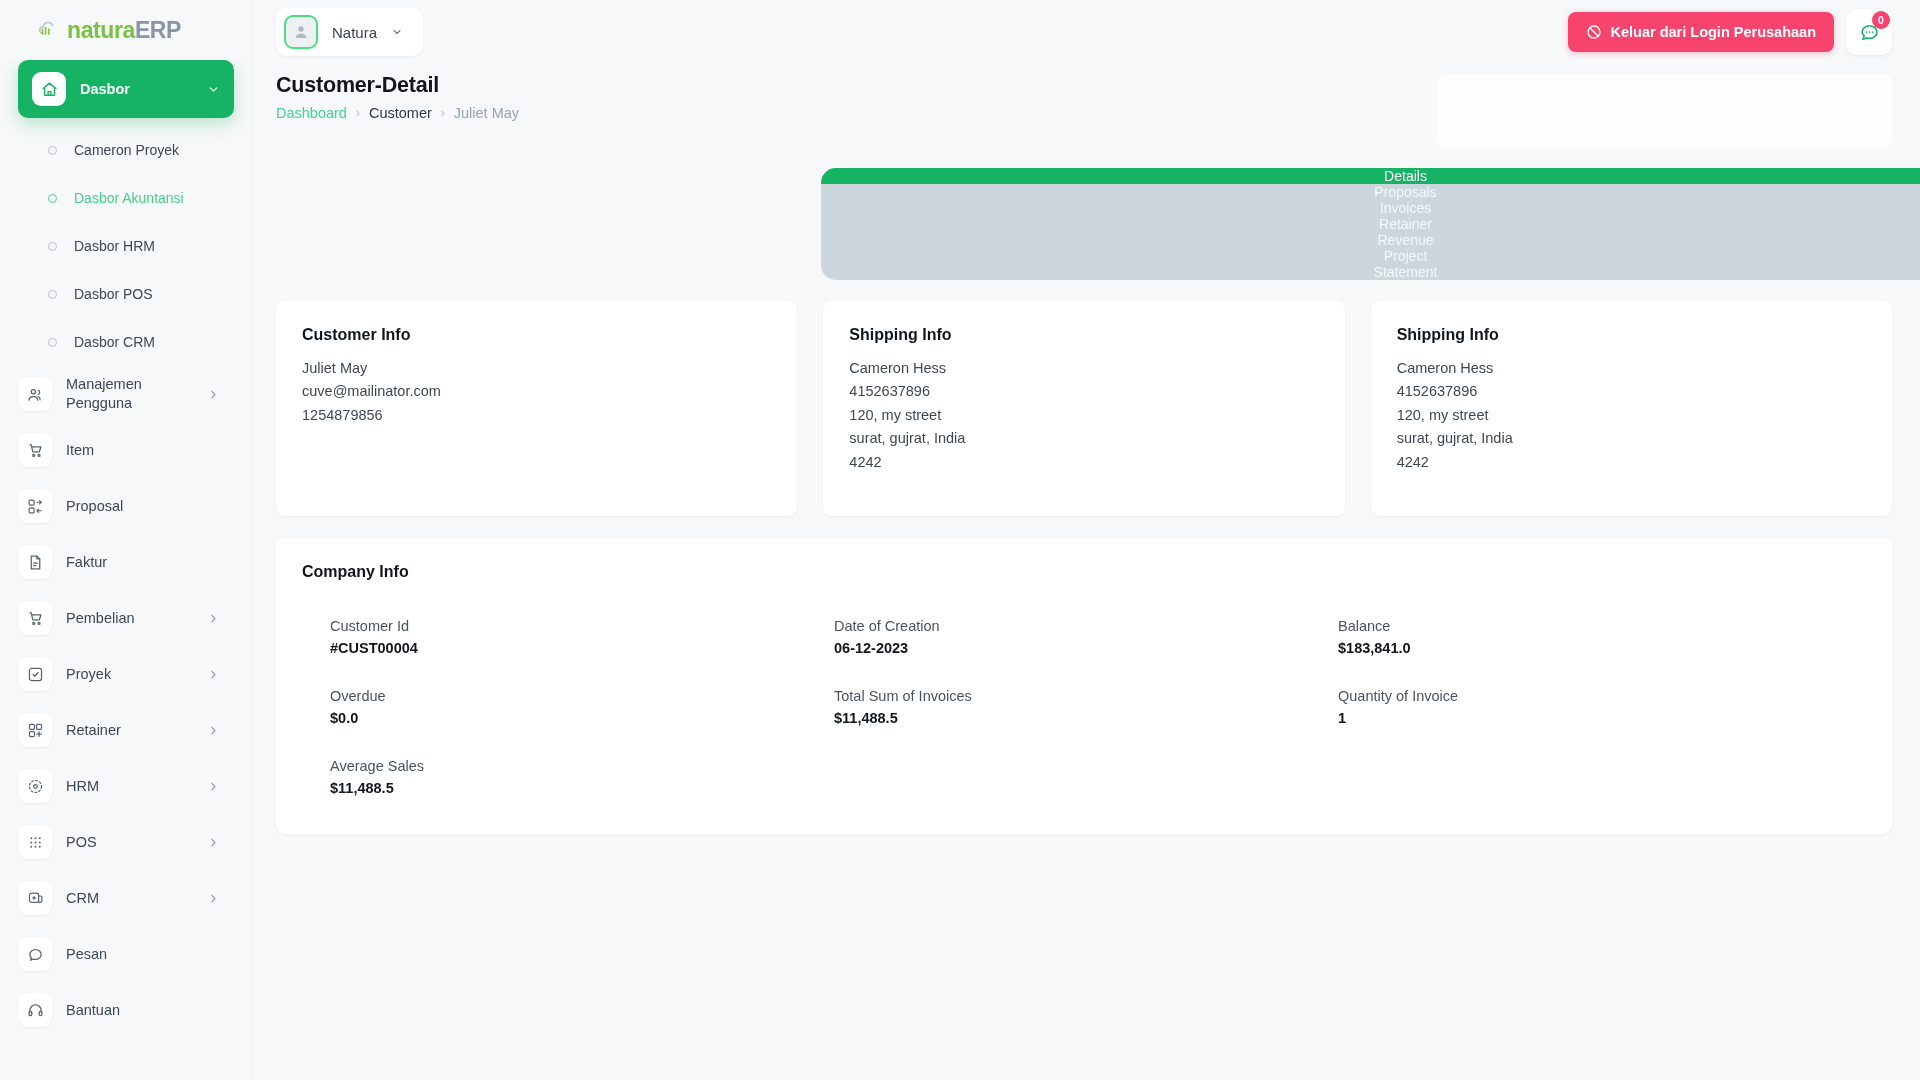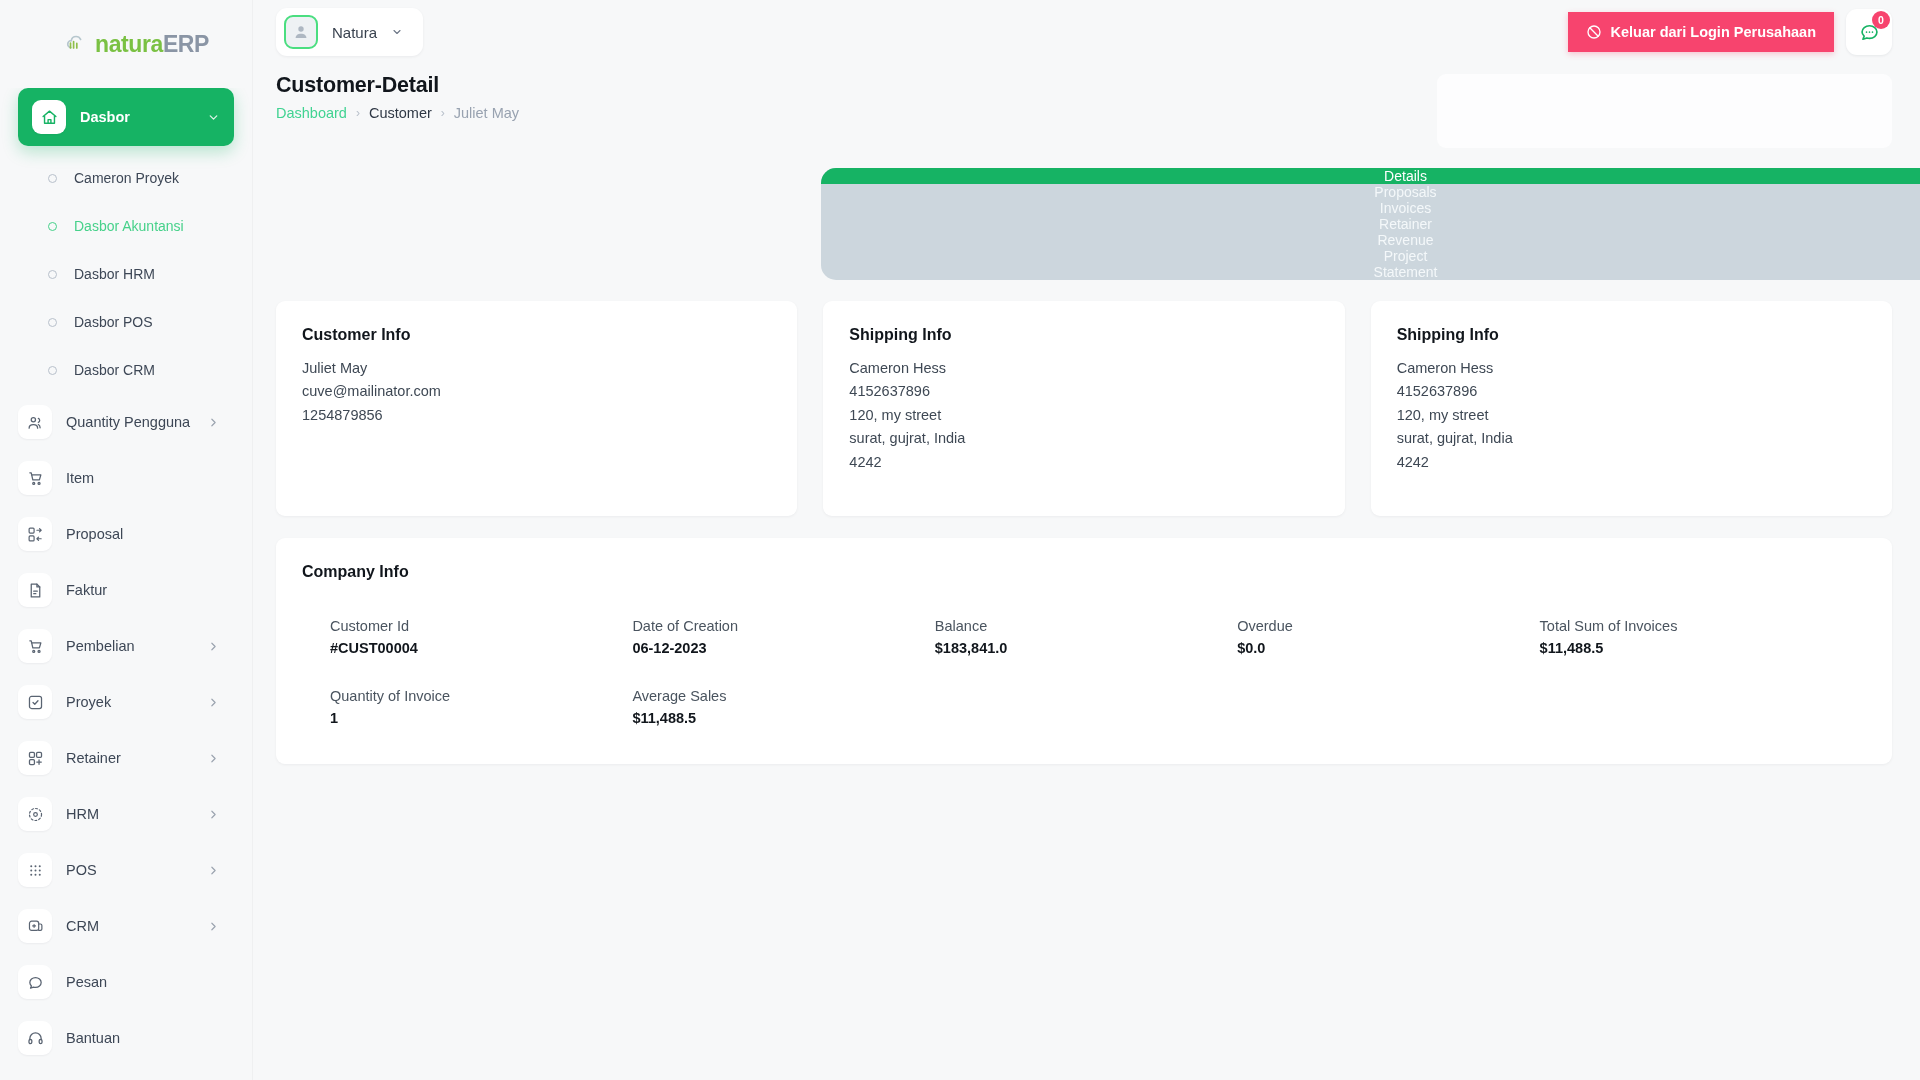--- a/index.html
+++ b/index.html
@@ -13,22 +13,22 @@
 
   
   .sidebar {
     width: 252px; height: 1080px; flex: 0 0 252px;
     background: #f7f8f9;
     display: flex; flex-direction: column;
     position: relative; z-index: 5;
     box-shadow: 1px 0 0 rgba(0,0,0,0.03);
   }
   .brand {
-    height: 88px; display: flex; align-items: center;
-    padding-left: 64px;
+    height: 60px; display: flex; align-items: center;
+    padding-left: 36px;
   }
   .brand-logo { display: flex; align-items: center; gap: 5px; }
   .brand-mark { width: 26px; height: 20px; position: relative; }
   .brand-text { font-size: 23px; font-weight: 700; letter-spacing: -0.4px; }
   .brand-natura { color: #7ac143; }
   .brand-erp { color: #8a95a5; }
 
   .nav { flex: 1; overflow: hidden; padding: 0 18px; }
 
   .nav-main {
@@ -92,21 +92,21 @@
   }
   .avatar svg { width: 18px; height: 18px; fill: #aeb7c2; }
   .company-name { font-size: 15px; color: #39424f; }
   .caret { width: 12px; height: 12px; }
 
   .topbar-spacer { flex: 1; }
 
   .logout-btn {
     display: flex; align-items: center; gap: 9px;
     background: #f7446e; color: #fff;
-    border: none; border-radius: 0;
+    border: none; border-radius: 8px;
     height: 40px; padding: 0 18px;
     font-size: 14.5px; font-weight: 600;
     font-family: "Liberation Sans", sans-serif;
     cursor: pointer;
     box-shadow: 0 2px 6px rgba(247,68,110,0.30);
   }
   .logout-btn svg { width: 16px; height: 16px; }
 
   .notif-btn {
     position: relative; width: 46px; height: 46px;
@@ -162,21 +162,21 @@
   }
   .card-title { font-size: 16px; font-weight: 700; color: #11161c; margin-bottom: 13px; }
   .card-line { font-size: 14.5px; color: #3e4854; line-height: 1.62; }
 
   .company-card {
     background: #ffffff; border-radius: 9px; margin-top: 22px;
     padding: 25px 26px 38px 26px;
     box-shadow: 0 1px 3px rgba(16,24,40,0.05);
   }
   .company-grid {
-    display: grid; grid-template-columns: repeat(5, 1fr);
+    display: grid; grid-template-columns: repeat(3, 1fr);
     row-gap: 32px; padding: 24px 24px 0 28px;
   }
   .field-label { font-size: 14.5px; color: #4a545f; margin-bottom: 6px; }
   .field-value { font-size: 14.5px; color: #11161c; font-weight: 700; }
 </style>
 </head>
 <body>
 
 <div id="app">
 
@@ -234,21 +234,21 @@
       </div>
 
       <div class="nav-row">
         <span class="nav-ico">
           <svg viewBox="0 0 24 24" fill="none" stroke="#5a6472" stroke-width="1.8" stroke-linecap="round" stroke-linejoin="round">
             <circle cx="9" cy="8" r="3"></circle>
               <path d="M3 20c0-3.3 2.7-5 6-5s6 1.7 6 5"></path>
             <path d="M16 6.2a3 3 0 0 1 0 5.6M18.5 19.5c0-2.5-1-3.9-2.5-4.7"></path>
           </svg>
         </span>
-        <span class="nav-label">Quantity Pengguna</span>
+        <span class="nav-label">Manajemen Pengguna</span>
         <svg class="chev" viewBox="0 0 24 24" fill="none" stroke="#8b95a3" stroke-width="2.2" stroke-linecap="round" stroke-linejoin="round">
             <path d="M9 6l6 6-6 6"></path>
           </svg>
       </div>
 
       <div class="nav-row">
         <span class="nav-ico">
           <svg viewBox="0 0 24 24" fill="none" stroke="#5a6472" stroke-width="1.8" stroke-linecap="round" stroke-linejoin="round">
             <path d="M4 4h2l2.2 10h9.3l2-7H6.4"></path>
               <circle cx="9.5" cy="19" r="1.4"></circle>

